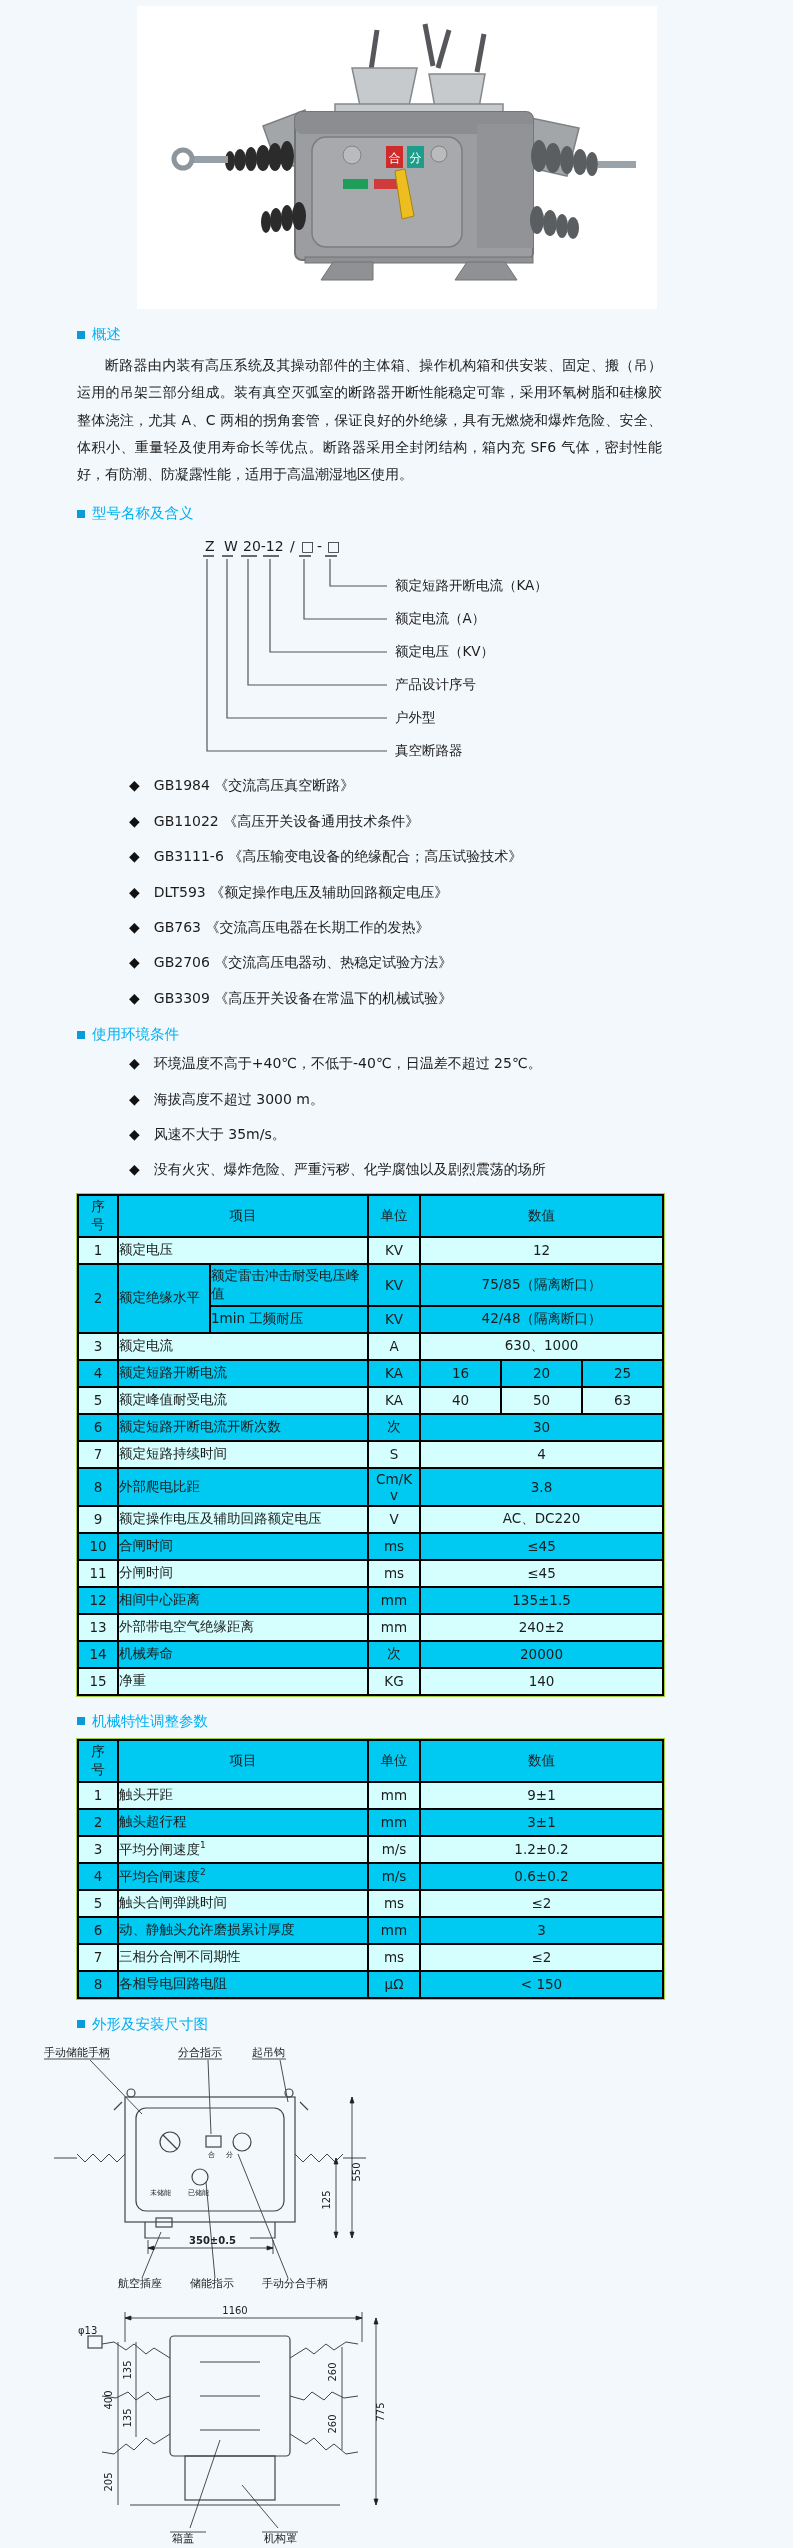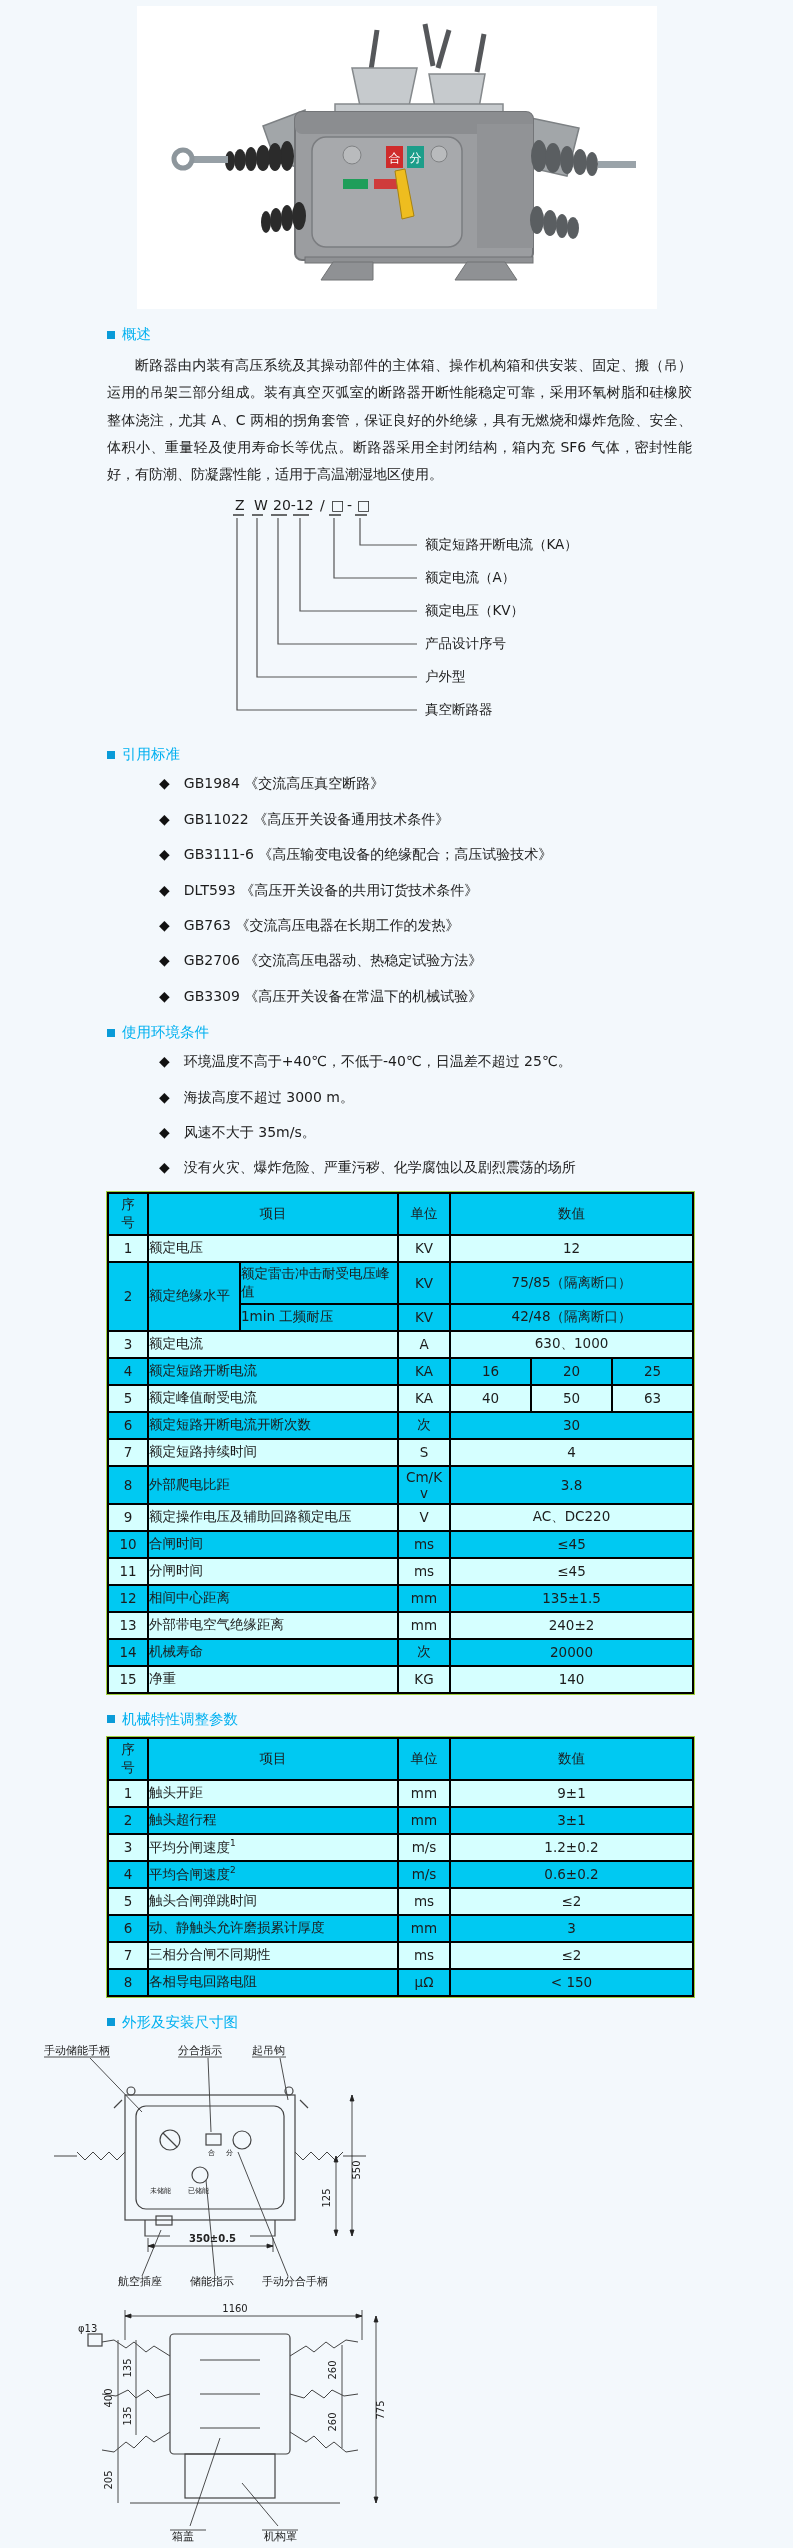--- a/index.html
+++ b/index.html
@@ -3,21 +3,21 @@
 <meta charset="utf-8">
 <style>
   html,body{margin:0;padding:0;}
   body{
     width:793px; background:#eaf1f8; color:#1c1c1c;
     font-family:"DejaVu Sans","Liberation Sans",sans-serif;
     font-size:14px;
   }
   .page{width:793px; overflow:hidden; background:#f3f8fc;}
   .photo-band{width:520px;margin:6px auto 0;background:#ffffff;}
-  .content{margin:0 107px; width:585px;}
+  .content{margin:0 77px; width:585px;}
   .wide{margin:0 30px; width:733px;}
   .sec-head{
     display:flex;align-items:center;gap:7px;
     margin:16px 0 8px; color:#00b0f0; font-size:14.5px;
   }
   .sec-head .sq{width:8px;height:8px;background:#0a9bd8;flex:0 0 auto;}
   p.body-par{margin:0 0 2px; line-height:1.95; text-indent:2em; text-align:justify;}
   ul.flist{list-style:none;margin:4px 0 2px;padding:0;}
   ul.flist li{display:flex;gap:14px;line-height:1.6;margin:0 0 13px;}
   ul.flist.diamond li{padding-left:52px;}
@@ -110,20 +110,24 @@
 
     <div>
       <div class="sec-head">
         <span class="sq"></span>
         <span>概述</span>
       </div>
       <p class="body-par">断路器由内装有高压系统及其操动部件的主体箱、操作机构箱和供安装、固定、搬（吊）运用的吊架三部分组成。装有真空灭弧室的断路器开断性能稳定可靠，采用环氧树脂和硅橡胶整体浇注，尤其 A、C 两相的拐角套管，保证良好的外绝缘，具有无燃烧和爆炸危险、安全、体积小、重量轻及使用寿命长等优点。断路器采用全封闭结构，箱内充 SF6 气体，密封性能好，有防潮、防凝露性能，适用于高温潮湿地区使用。</p>
     </div>
 
     <div>
+      <div class="sec-head">
+        <span class="sq"></span>
+        <span>型号名称及含义</span>
+      </div>
       <svg viewBox="0 0 585 236" width="585" height="236">
         <g font-size="14" fill="#1c1c1c">
           <text x="128" y="20">Z</text>
           <text x="147" y="20">W</text>
           <text x="166" y="20">20-12</text>
           <text x="213" y="20">/</text>
           <text x="224" y="20">□</text>
           <text x="240" y="20">-</text>
           <text x="250" y="20">□</text>
         </g>
@@ -148,40 +152,36 @@
           <text x="318" y="92">额定电流（A）</text>
           <text x="318" y="125">额定电压（KV）</text>
           <text x="318" y="158">产品设计序号</text>
           <text x="318" y="191">户外型</text>
           <text x="318" y="224">真空断路器</text>
         </g>
       </svg>
     </div>
 
     <div>
-      <div class="sec-head">
-        <span class="sq"></span>
-        <span>引用标准</span>
-      </div>
       <ul class="flist diamond">
         <li>
             <span class="mark">◆</span>
             <span>GB1984 《交流高压真空断路》</span>
           </li>
         <li>
             <span class="mark">◆</span>
             <span>GB11022 《高压开关设备通用技术条件》</span>
           </li>
         <li>
             <span class="mark">◆</span>
             <span>GB3111-6 《高压输变电设备的绝缘配合；高压试验技术》</span>
           </li>
         <li>
             <span class="mark">◆</span>
-            <span>DLT593 《高压开关设备的共用订货技术条件》</span>
+            <span>DLT593 《额定操作电压及辅助回路额定电压》</span>
           </li>
         <li>
             <span class="mark">◆</span>
             <span>GB763 《交流高压电器在长期工作的发热》</span>
           </li>
         <li>
             <span class="mark">◆</span>
             <span>GB2706 《交流高压电器动、热稳定试验方法》</span>
           </li>
         <li>

